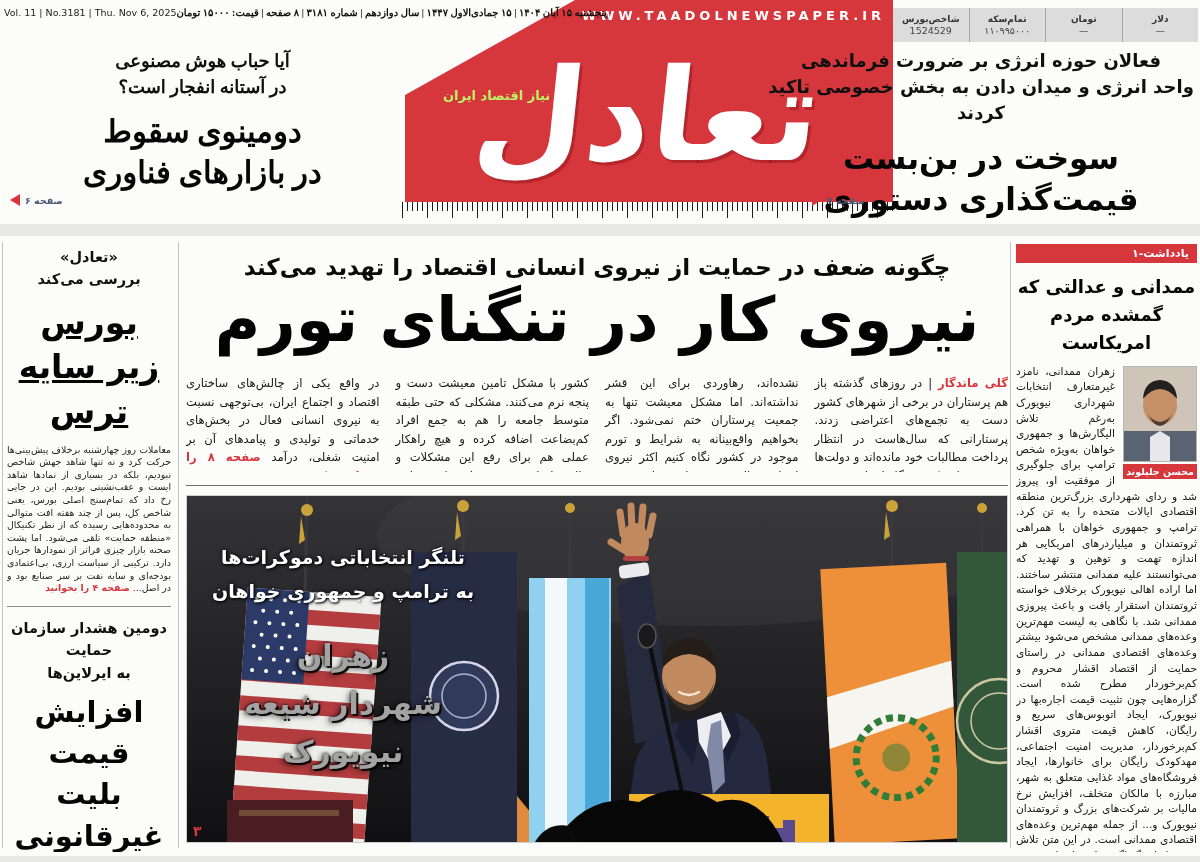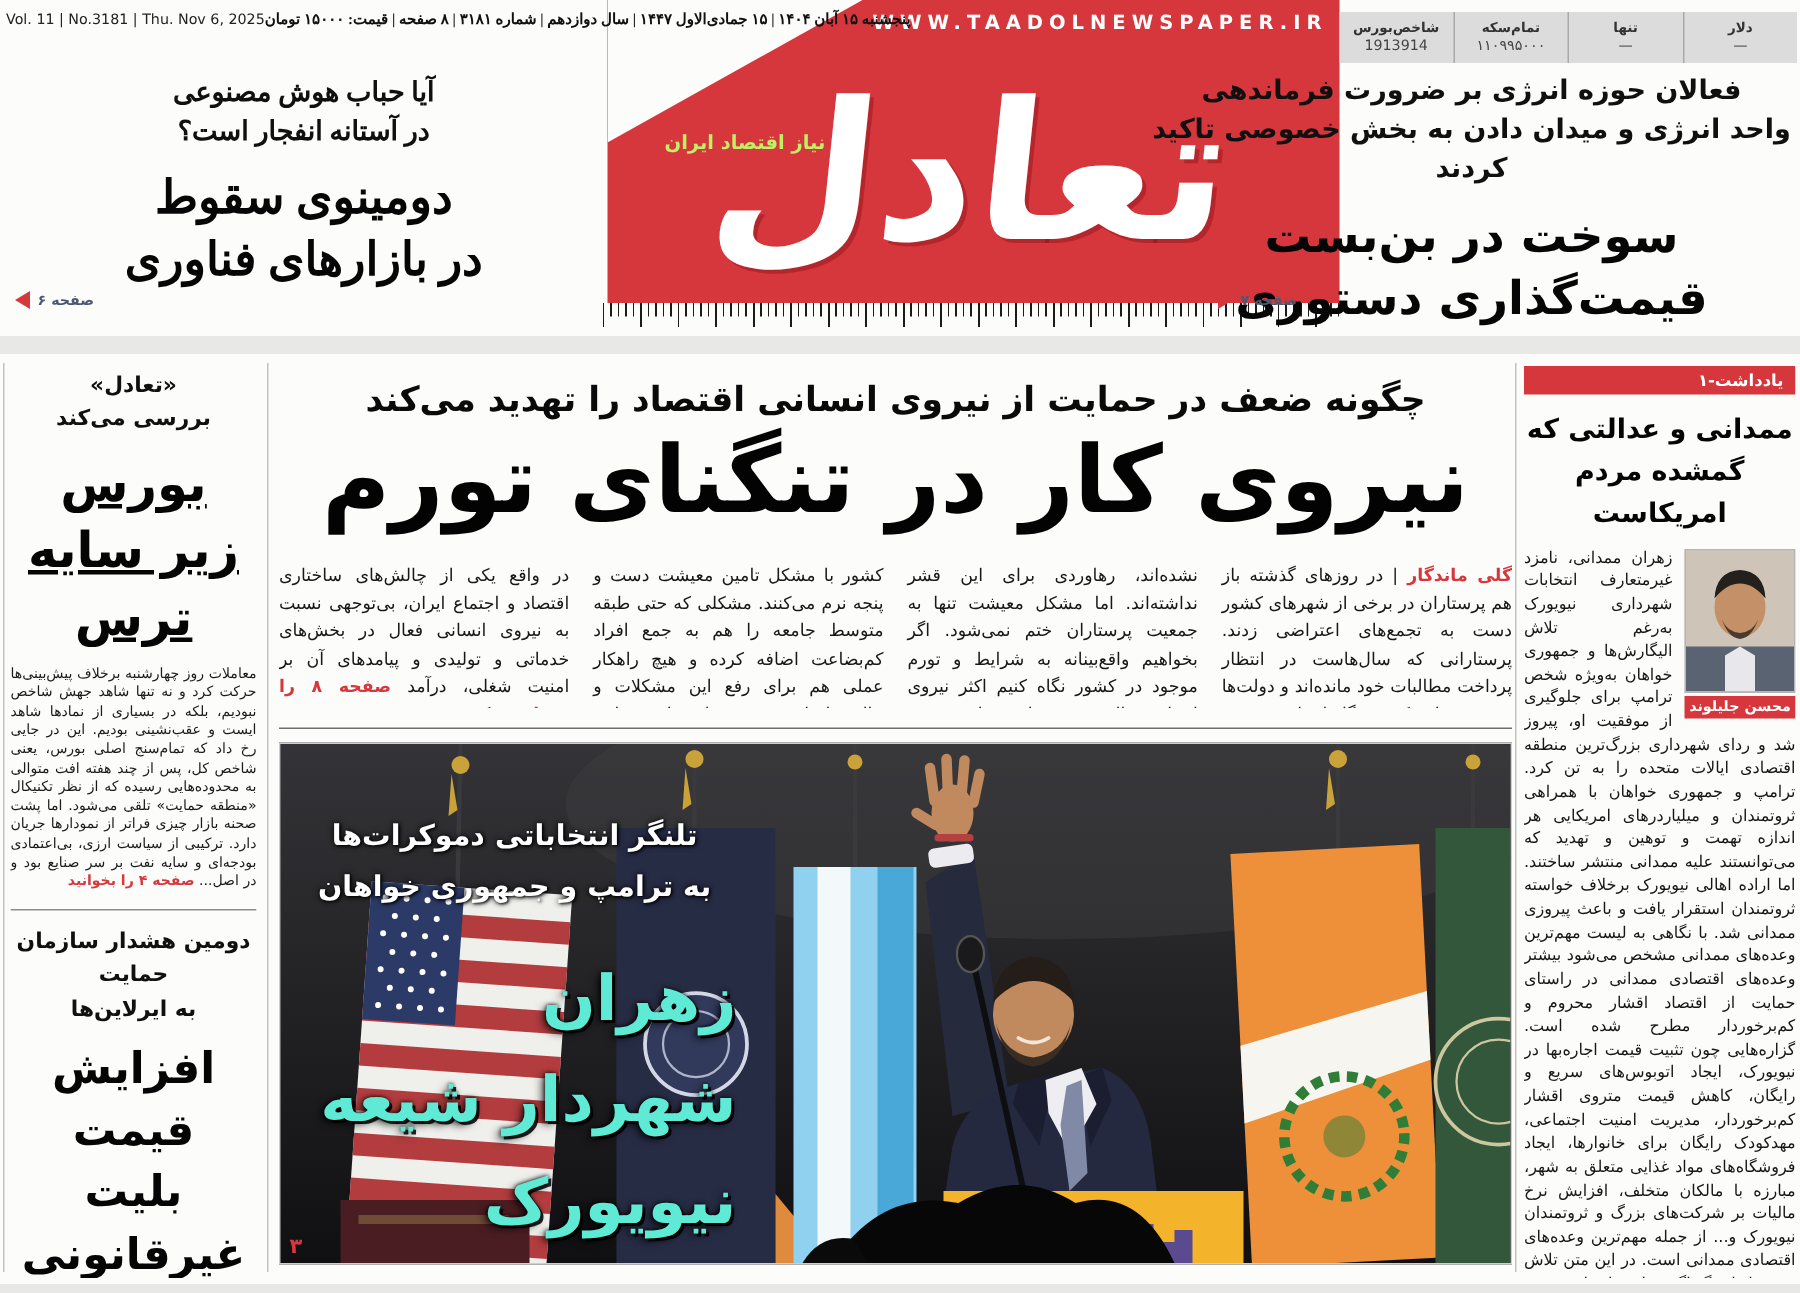--- a/index.html
+++ b/index.html
@@ -63,22 +63,22 @@
   .lead-cols{margin-top:20px;display:flex;gap:16px;height:98px;overflow:hidden;}
   .lead-col{flex:1;font-size:11.6px;line-height:1.6;text-align:justify;color:#181818;}
   .lead-author{color:#d6373d;font-weight:bold;}
   .center-divider{border-top:1px solid #6e6e6e;margin:13px 0 9px;}
   
   .photo{position:relative;width:820px;height:346px;background:#1d1d20;border:1px solid #cfcfcf;overflow:hidden;}
   .photo svg{position:absolute;inset:0;}
   .cap-small{position:absolute;left:20px;top:44px;width:272px;text-align:center;color:#fff;
              font-size:19px;font-weight:bold;line-height:1.8;
              text-shadow:0 0 4px #000,1px 1px 2px rgba(0,0,0,.9);}
-  .cap-large{position:absolute;left:8px;top:136px;width:296px;text-align:right;color:#5eead4;
-             font-size:42px;font-weight:bold;line-height:1.6;
+  .cap-large{position:absolute;left:8px;top:136px;width:296px;text-align:center;color:#a3a3a3;
+             font-size:30px;font-weight:bold;line-height:1.6;
              text-shadow:0 0 3px #000,2px 2px 0 rgba(0,0,0,.85),-2px 2px 6px rgba(0,0,0,.7);}
   .photo-num{position:absolute;left:6px;bottom:3px;color:#d6373d;font-size:14px;font-weight:bold;}
   
   .note{position:absolute;left:1016px;top:8px;width:181px;height:608px;overflow:hidden;}
   .note-label{background:#d6373d;color:#fff;font-size:11px;font-weight:bold;padding:3px 8px;}
   .note-title{font-size:18px;font-weight:bold;text-align:center;line-height:1.55;margin:10px 0 7px;color:#050505;}
   .note-figure{float:right;width:74px;margin:2px 0 4px 8px;}
   .note-photo{width:72px;height:94px;border:1px solid #b5b5b5;overflow:hidden;background:#d9cfc4;}
   .note-name{background:#d6373d;color:#fff;font-size:9.5px;font-weight:bold;text-align:center;
              padding:2px 0;margin-top:2px;}
@@ -104,30 +104,30 @@
       <div class="tagline">نیاز اقتصاد ایران</div>
     </div>
     <div class="ruler"></div>
 
     <div class="market-bar">
       <div class="market-cell">
         <span class="market-label">دلار</span>
         <span class="market-value">—</span>
       </div>
       <div class="market-cell">
-        <span class="market-label">تنها</span>
+        <span class="market-label">تومان</span>
         <span class="market-value">—</span>
       </div>
       <div class="market-cell">
         <span class="market-label">تمام‌سکه</span>
         <span class="market-value">۱۱۰۹۹۵۰۰۰</span>
       </div>
       <div class="market-cell">
         <span class="market-label">شاخص‌بورس</span>
-        <span class="market-value">1913914</span>
+        <span class="market-value">1524529</span>
       </div>
     </div>
 
     <div class="story-tl">
       <div class="top-kicker">
         <div>آیا حباب هوش مصنوعی</div>
         <div>در آستانه انفجار است؟</div>
       </div>
       <div class="top-title">
         <div>دومینوی سقوط</div>

